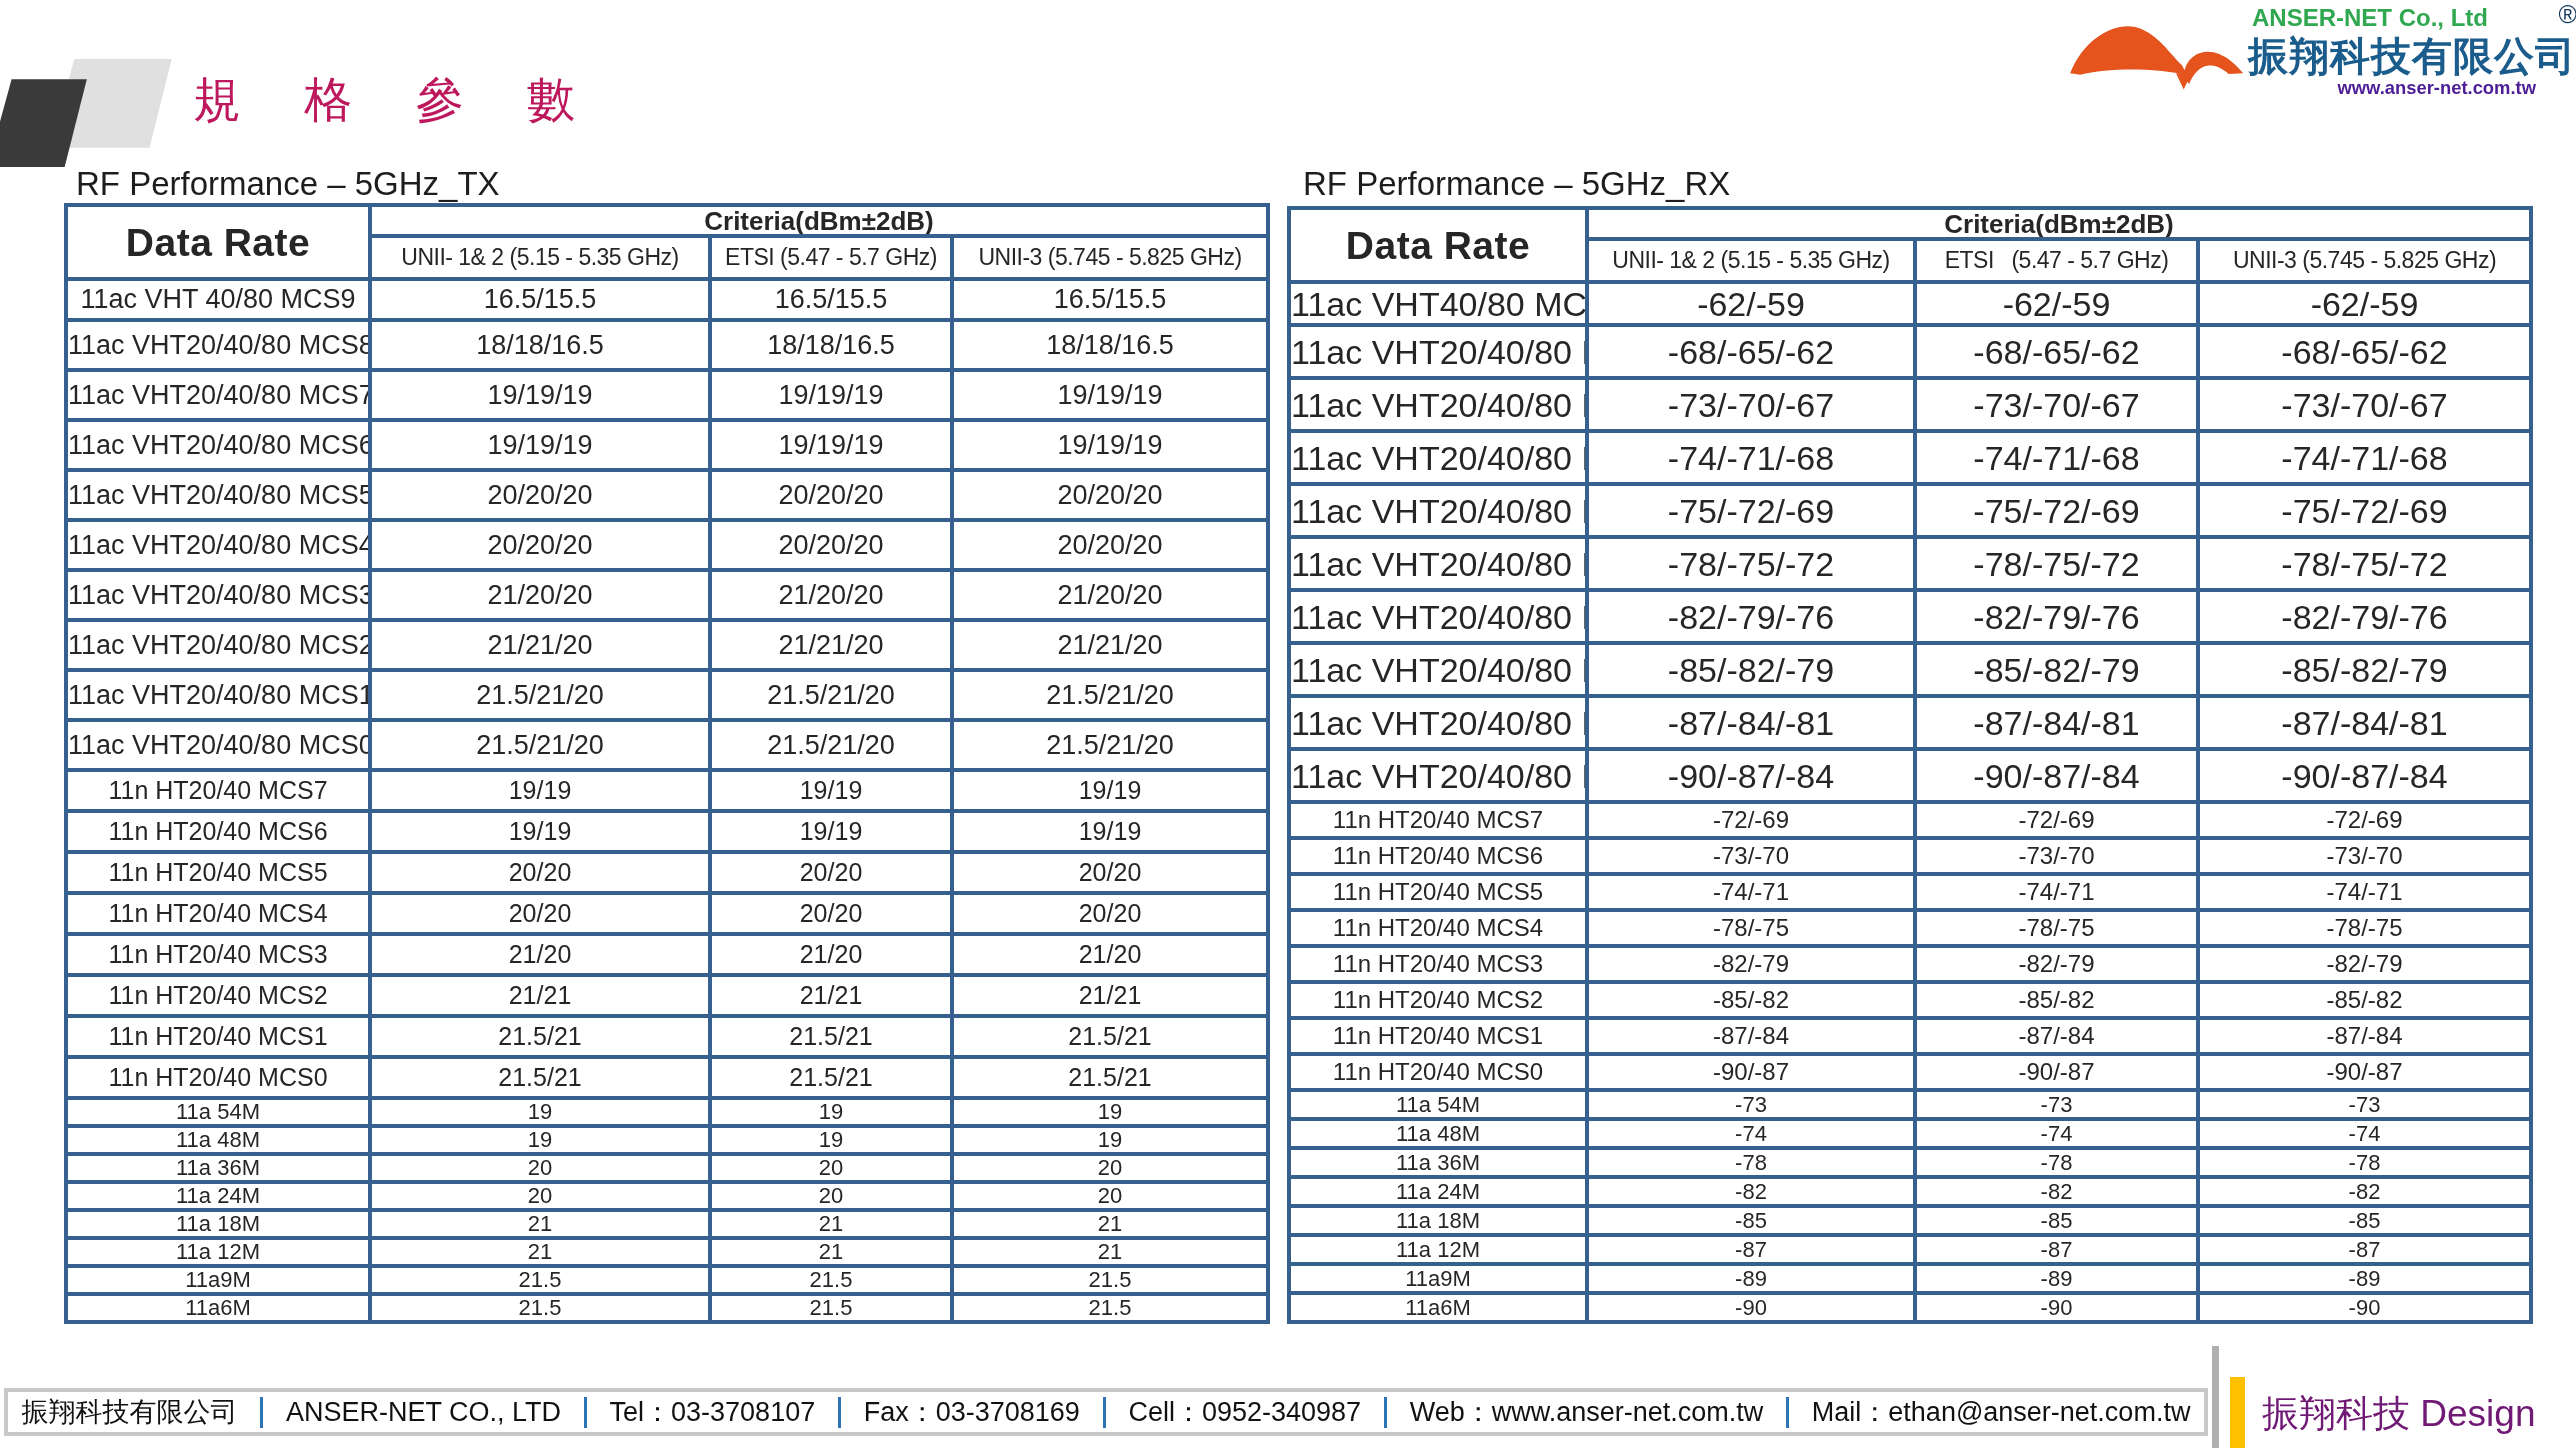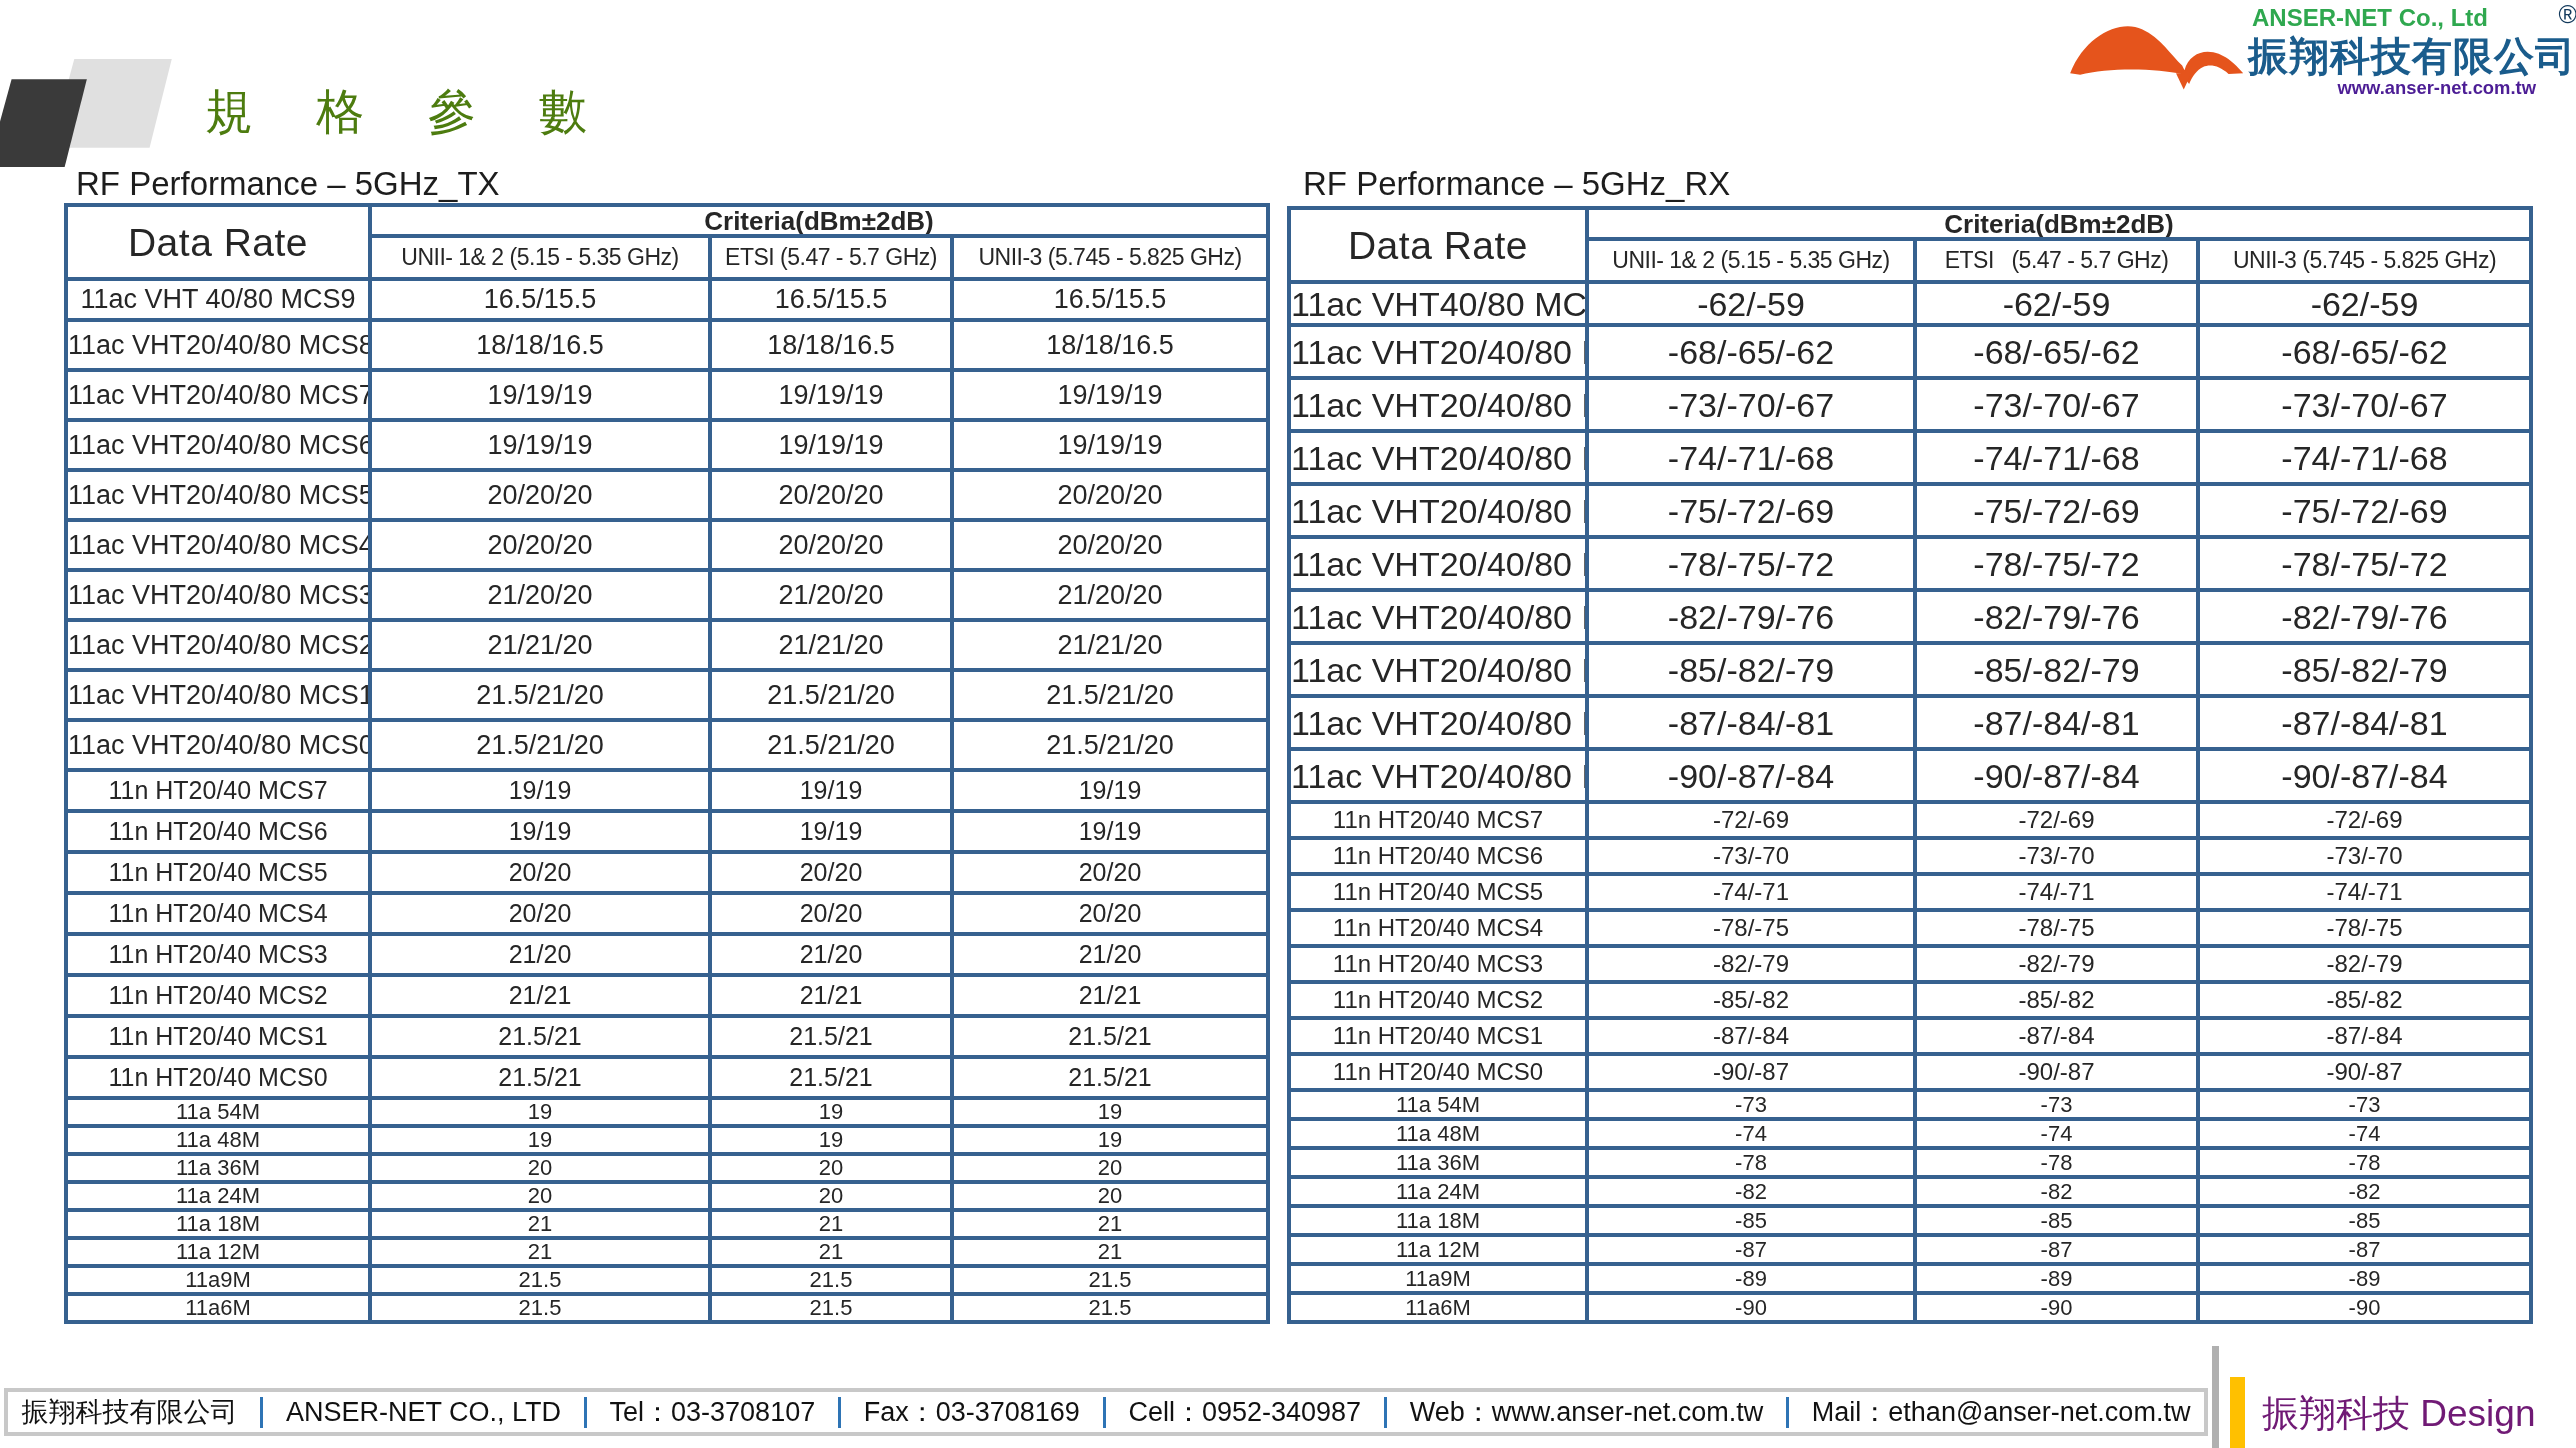--- a/index.html
+++ b/index.html
@@ -4,42 +4,42 @@
 <style>
   html,body{margin:0;padding:0;background:#ffffff;}
   body{width:2576px;height:1449px;position:relative;overflow:hidden;
        font-family:"Liberation Sans", sans-serif;color:#262626;}
   .abs{position:absolute;}
 
   
   .deco{left:0;top:53px;width:193px;height:121px;}
 
   
-  .page-title{left:189px;top:70px;font-size:48px;font-weight:400;color:#4d7c0f;
-              letter-spacing:25px;margin:16px;line-height:1.1;}
+  .page-title{left:189px;top:70px;font-size:48px;font-weight:400;color:#be185d;
+              letter-spacing:25px;margin:4px;line-height:1.1;}
 
   
   .logo{left:2055px;top:1.9px;width:522px;height:102px;}
   .bird{position:absolute;left:0;top:11.6px;width:208px;height:85px;}
   .logo-en{position:absolute;left:197px;top:1.9px;font-size:24px;font-weight:700;color:#2FA84F;white-space:nowrap;}
   .logo-zh{position:absolute;left:193px;top:27px;font-size:40px;font-weight:700;color:#1A5C8C;letter-spacing:1px;white-space:nowrap;}
   .logo-web{position:absolute;right:41px;top:75px;font-size:18.4px;font-weight:700;color:#4c1d95;}
   .reg{position:absolute;right:0;top:-1.9px;font-size:25px;color:#12395c;font-weight:400;}
 
   
   .sec{font-size:33px;font-weight:400;color:#1d1d1d;margin:12px;white-space:nowrap;}
   .tx-head{left:64px;top:153px;}
   .rx-head{left:1291px;top:153px;}
 
   
   .spec-table{border-collapse:collapse;table-layout:fixed;background:#fff;
               border:4.8px solid #36618F;}
   .spec-table td,.spec-table th{border:4.8px solid #36618F;text-align:center;vertical-align:middle;
               padding:0;white-space:nowrap;overflow:hidden;line-height:1;color:#262626;}
-  th.datarate{font-size:39px;font-weight:400;letter-spacing:0.5px;}
+  th.datarate{font-size:39px;font-weight:700;letter-spacing:0.5px;}
   th.criteria{font-size:26px;font-weight:700;height:27px;}
   th.sub{font-size:23px;font-weight:400;height:39px;letter-spacing:-0.5px;}
 
   .tx{left:64px;top:203px;width:1204px;}
   .rx{left:1287px;top:206px;width:1245px;}
 
   .tx .r-ac td{height:46px;font-size:27px;}
   .tx .r-n  td{height:37px;font-size:25px;}
   .tx .r-a  td{height:24px;font-size:22px;}
   .tx tbody tr:first-child td{height:37px;}

